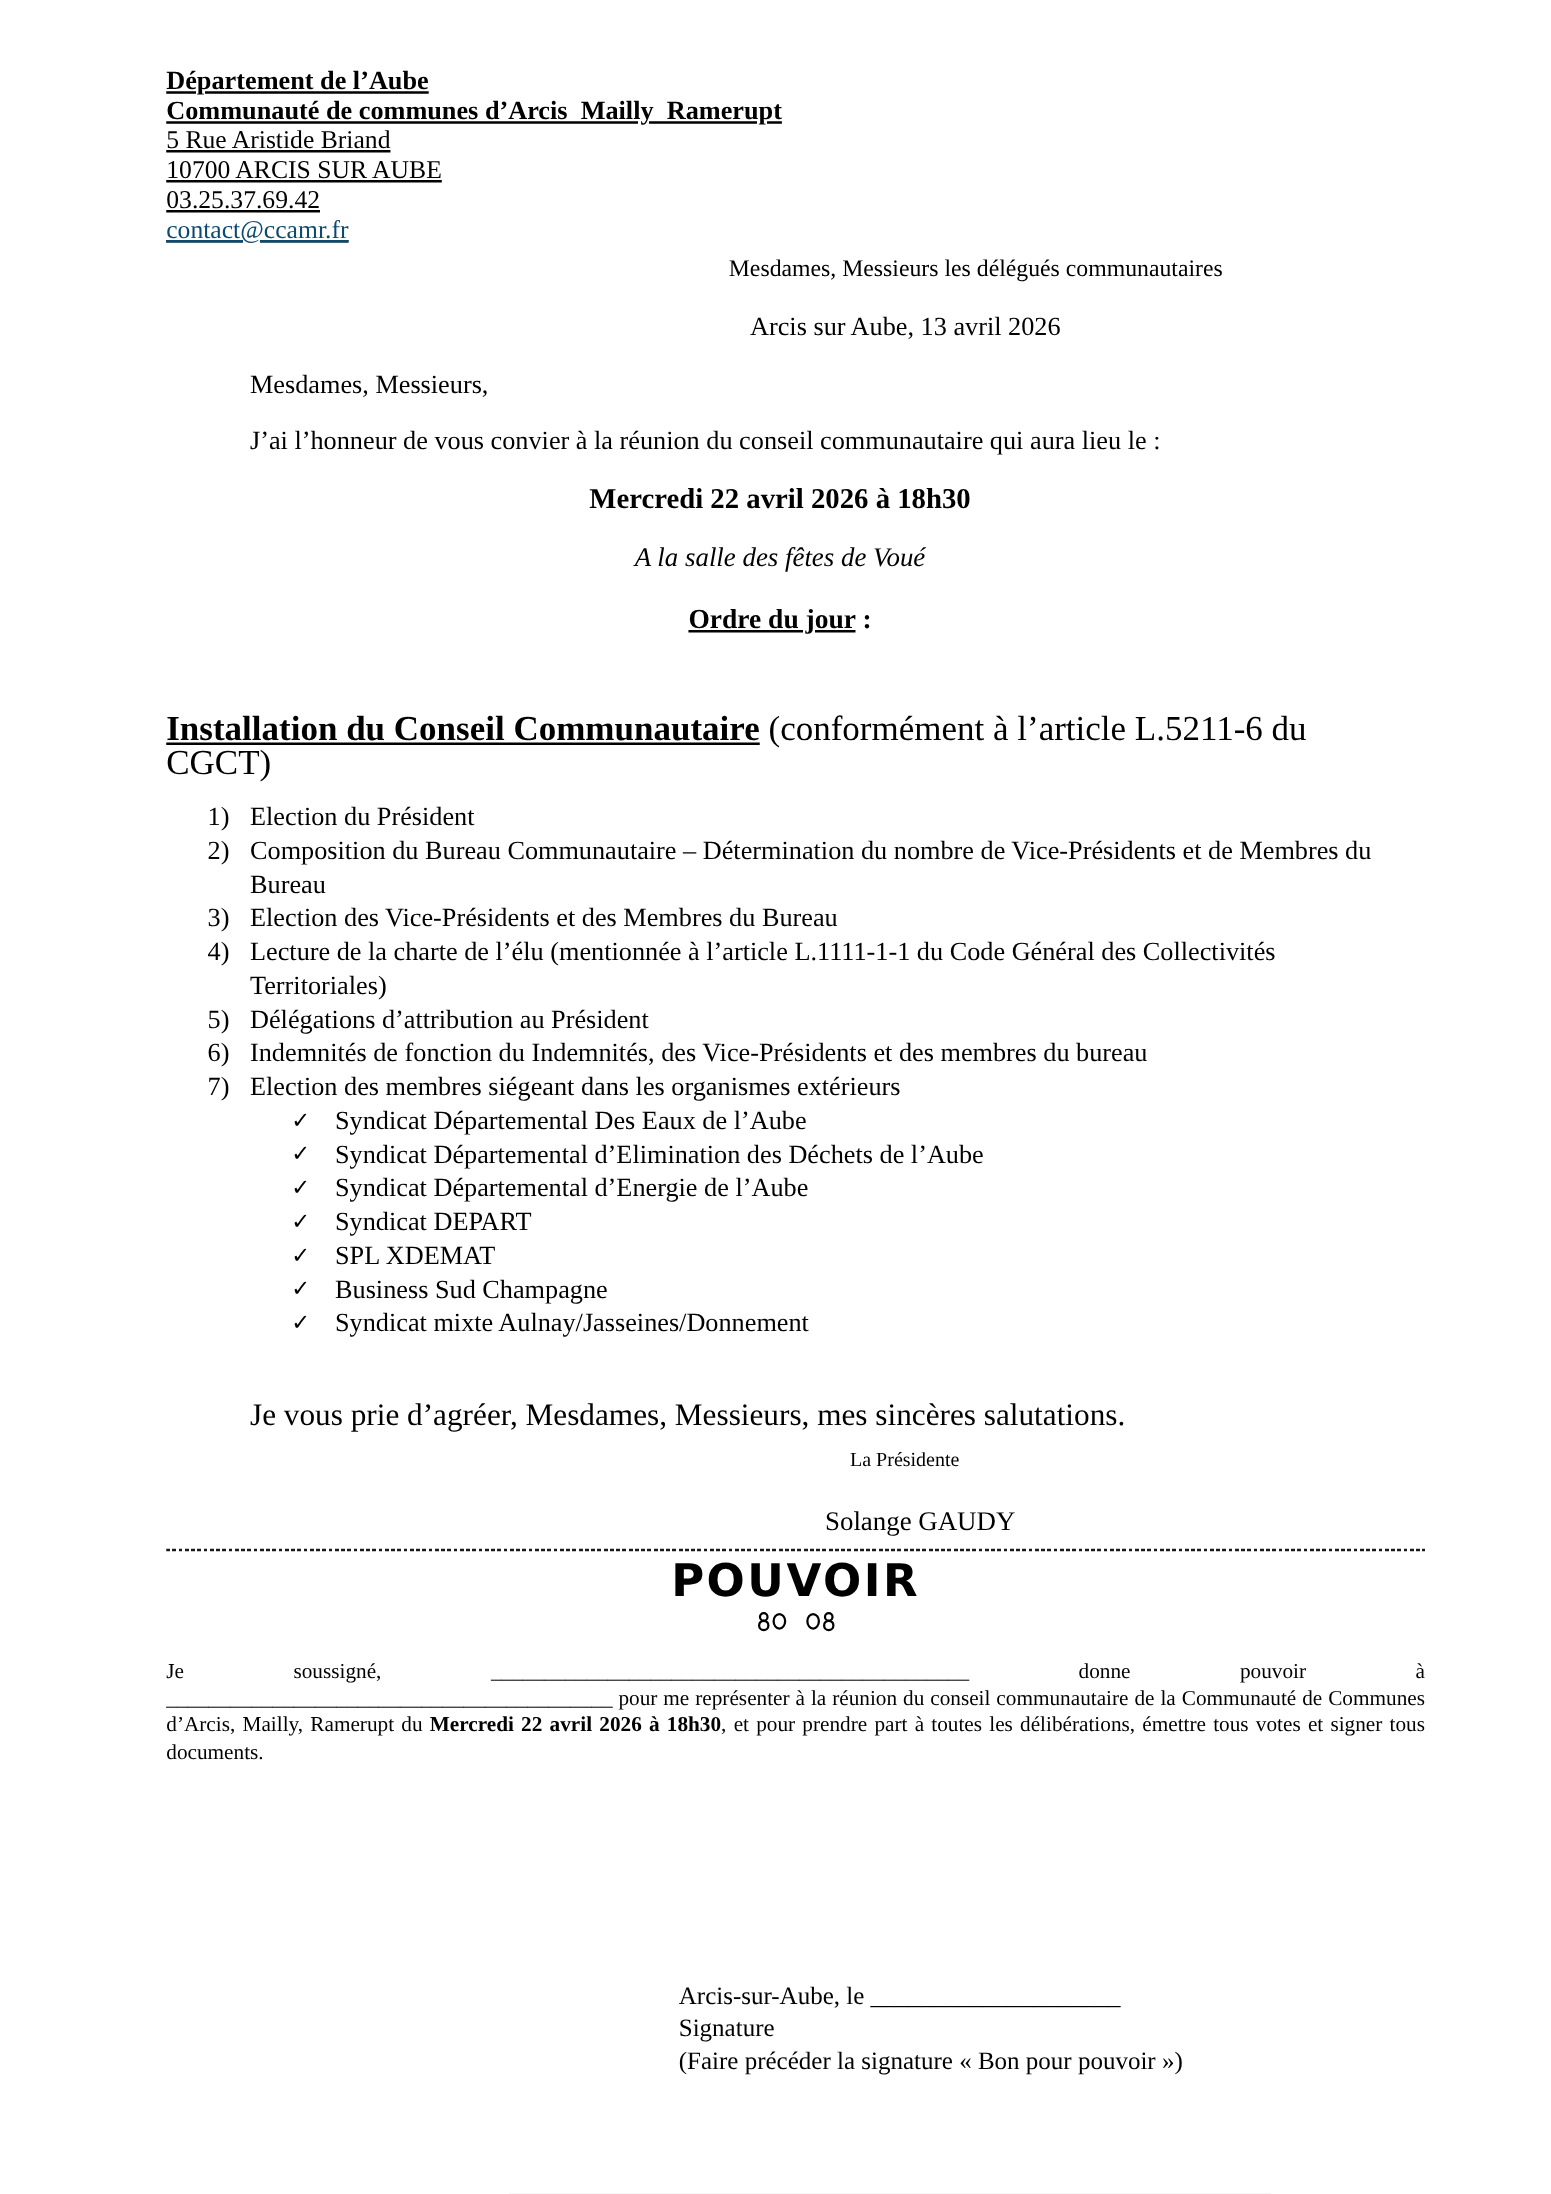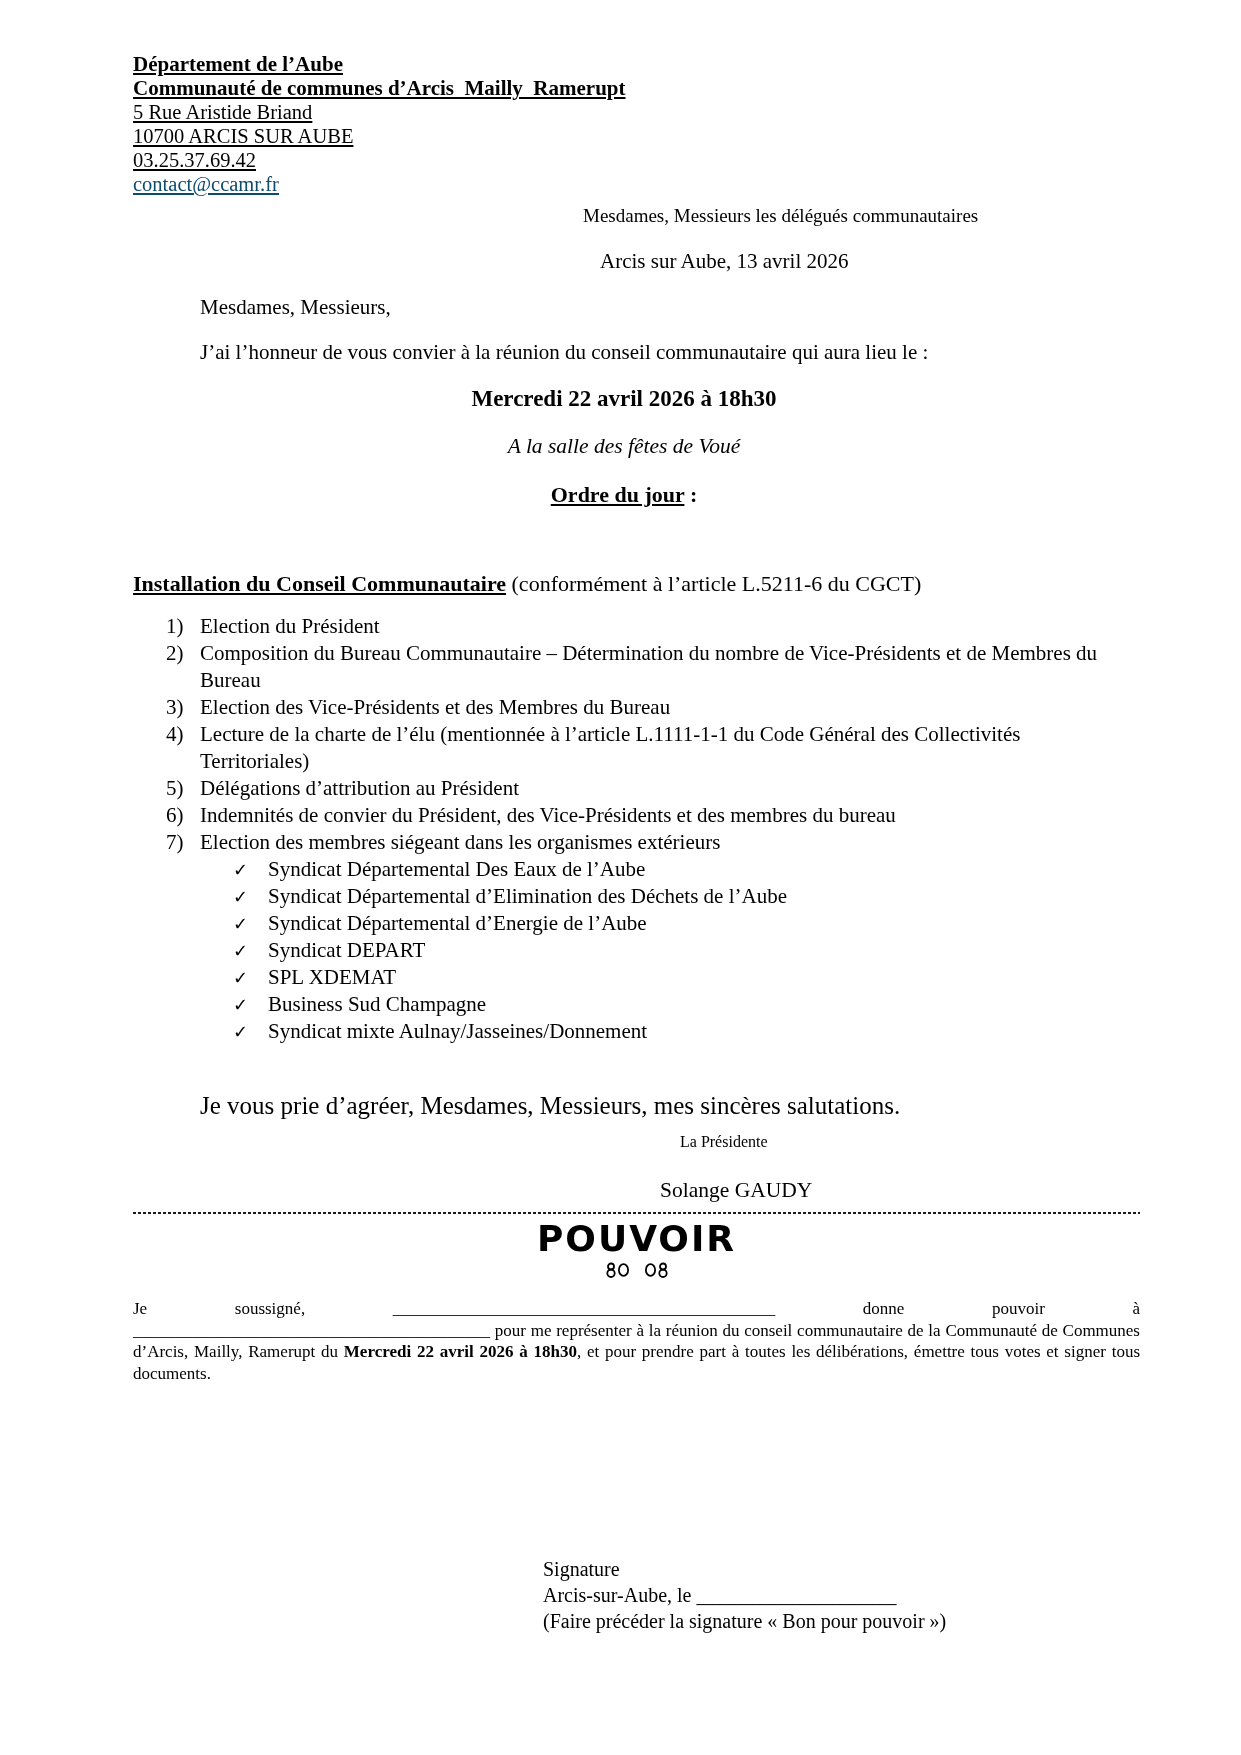--- a/index.html
+++ b/index.html
@@ -18,21 +18,21 @@
   
   .letter{width:982px;}
   .recipient{margin-top:7px;padding-left:450px;font-size:19px;line-height:26px;}
   .dateline{margin-top:19px;padding-left:467px;font-size:21px;line-height:26px;}
   .salutation{margin-top:20px;padding-left:67px;font-size:21px;line-height:26px;}
   .intro{margin-top:19px;padding-left:67px;font-size:21px;line-height:26px;}
   .meeting-date{margin-top:20px;text-align:center;font-weight:bold;font-size:23px;line-height:28px;}
   .venue{margin-top:20px;text-align:center;font-style:italic;font-size:21.5px;line-height:26px;}
   .ordre{margin-top:22px;text-align:center;font-size:22px;line-height:27px;font-weight:bold;}
   .ordre .u{text-decoration:underline;}
-  .section-heading{margin-top:62px;font-size:22px;line-height:27px;}
+  .section-heading{margin-top:62px;font-size:28px;line-height:27px;}
   .section-heading .title{font-weight:bold;text-decoration:underline;}
   
   .agenda{margin-top:16px;padding-left:33px;font-size:21px;line-height:27px;}
   .agenda-item{display:flex;}
   .agenda-item .num{flex:0 0 34px;}
   .agenda-item .txt{flex:1;}
   .check-list{padding-left:100px;font-size:21px;line-height:27px;}
   .check-item{display:flex;}
   .check-item .chk{flex:0 0 35px;font-family:"DejaVu Sans",sans-serif;font-size:18px;}
   .check-item .txt{flex:1;}
@@ -103,21 +103,21 @@
       <div class="agenda-item">
         <span class="num">4)</span>
         <span class="txt">Lecture de la charte de l’élu (mentionnée à l’article L.1111-1-1 du Code Général des Collectivités Territoriales)</span>
       </div>
       <div class="agenda-item">
         <span class="num">5)</span>
         <span class="txt">Délégations d’attribution au Président</span>
       </div>
       <div class="agenda-item">
         <span class="num">6)</span>
-        <span class="txt">Indemnités de convier du Président, des Vice-Présidents et des membres du bureau</span>
+        <span class="txt">Indemnités de fonction du Indemnités, des Vice-Présidents et des membres du bureau</span>
       </div>
       <div class="agenda-item">
         <span class="num">7)</span>
         <span class="txt">Election des membres siégeant dans les organismes extérieurs</span>
       </div>
     </div>
 
     <div class="check-list">
       <div class="check-item">
         <span class="chk">✓</span>
@@ -177,18 +177,18 @@
       <span>soussigné,</span>
       <span class="blank">_____________________________________________</span>
       <span>donne</span>
       <span>pouvoir</span>
       <span>à</span>
     </div>
     <p class="pouvoir-par"><span class="blank">__________________________________________</span><span class="pre"> pour me représenter à la réunion du conseil communautaire de la Communauté de Communes d’Arcis, Mailly, Ramerupt du </span><span class="b">Mercredi 22 avril 2026 à 18h30</span><span>, et pour prendre part à toutes les délibérations, émettre tous votes et signer tous documents.</span></p>
   </div>
 
   <div class="sig-block">
+    <div><span class="pre">Arcis-sur-Aube, le </span><span>____________________</span></div>
     <div>Signature</div>
-    <div><span class="pre">Arcis-sur-Aube, le </span><span>____________________</span></div>
     <div>(Faire précéder la signature « Bon pour pouvoir »)</div>
   </div>
 
 </div>
 
 </body></html>

